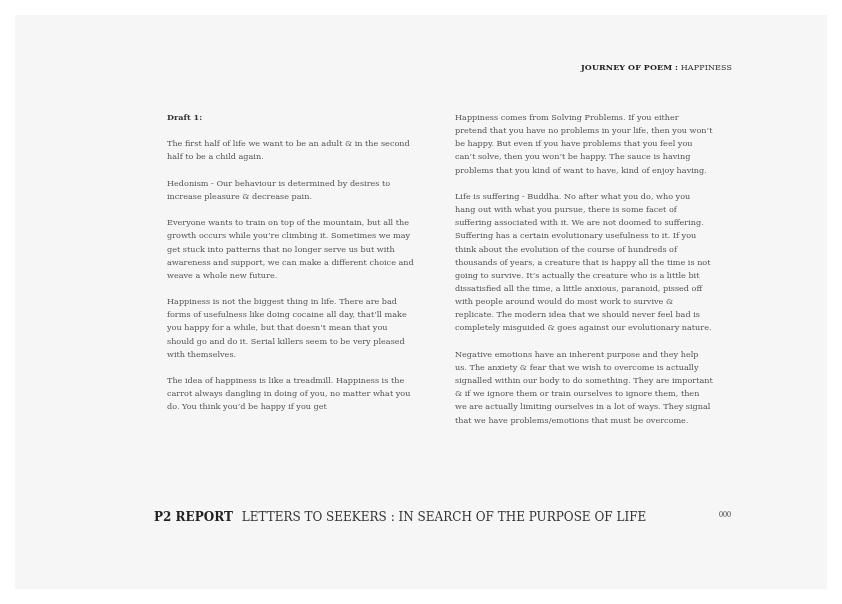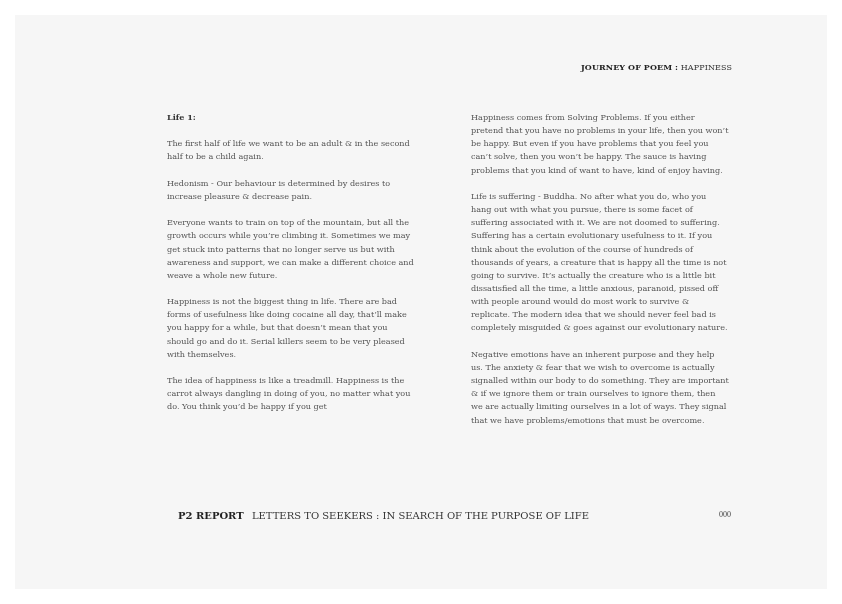--- a/index.html
+++ b/index.html
@@ -35,36 +35,35 @@
     .header-title .bold { font-weight: bold; color: #222; }
     .col {
       position: absolute;
       top: 111px;
       width: 250px;
       font-size: 8.1px;
       line-height: 13.15px;
       color: #555;
     }
     .col.left { left: 167px; }
-    .col.right { left: 471px; width: 258px; }
+    .col.right { left: 455px; width: 258px; }
     .col p {
       margin: 0 0 13.15px 0;
     }
     .draft-label {
       font-weight: bold;
       color: #333;
     }
     .footer-left {
       position: absolute;
       left: 154px;
       top: 510px;
-      font-size: 10px;
+      font-size: 12px;
       color: #333;
       white-space: nowrap;
-      margin-left: 24px;
     }
     .footer-left .bold { font-weight: bold; color: #222; margin-right: 5px; }
     .footer-page {
       position: absolute;
       right: 111px;
       top: 510px;
       font-size: 8px;
       color: #444;
       font-family: Liberation Serif, serif;
     }
@@ -73,21 +72,21 @@
 <body>
 
 <div class="page"></div>
 
 <div class="header-title">
   <span class="bold">JOURNEY OF POEM :</span>
   <span>HAPPINESS</span>
 </div>
 
 <div class="col left">
-  <p class="draft-label">Life 1:</p>
+  <p class="draft-label">Draft 1:</p>
   <p>The first half of life we want to be an adult &amp; in the second half to be a child again.</p>
   <p>Hedonism - Our behaviour is determined by desires to increase pleasure &amp; decrease pain.</p>
   <p>Everyone wants to train on top of the mountain, but all the growth occurs while you’re climbing it. Sometimes we may get stuck into patterns that no longer serve us but with awareness and support, we can make a different choice and weave a whole new future.</p>
   <p>Happiness is not the biggest thing in life. There are bad forms of usefulness like doing cocaine all day, that’ll make you happy for a while, but that doesn’t mean that you should go and do it. Serial killers seem to be very pleased with themselves.</p>
   <p>The idea of happiness is like a treadmill. Happiness is the carrot always dangling in doing of you, no matter what you do. You think you’d be happy if you get</p>
 </div>
 
 <div class="col right">
   <p>Happiness comes from Solving Problems. If you either pretend that you have no problems in your life, then you won’t be happy. But even if you have problems that you feel you can’t solve, then you won’t be happy. The sauce is having problems that you kind of want to have, kind of enjoy having.</p>
   <p>Life is suffering - Buddha. No after what you do, who you hang out with what you pursue, there is some facet of suffering associated with it. We are not doomed to suffering. Suffering has a certain evolutionary usefulness to it. If you think about the evolution of the course of hundreds of thousands of years, a creature that is happy all the time is not going to survive. It’s actually the creature who is a little bit dissatisfied all the time, a little anxious, paranoid, pissed off with people around would do most work to survive &amp; replicate. The modern idea that we should never feel bad is completely misguided &amp; goes against our evolutionary nature.</p>

